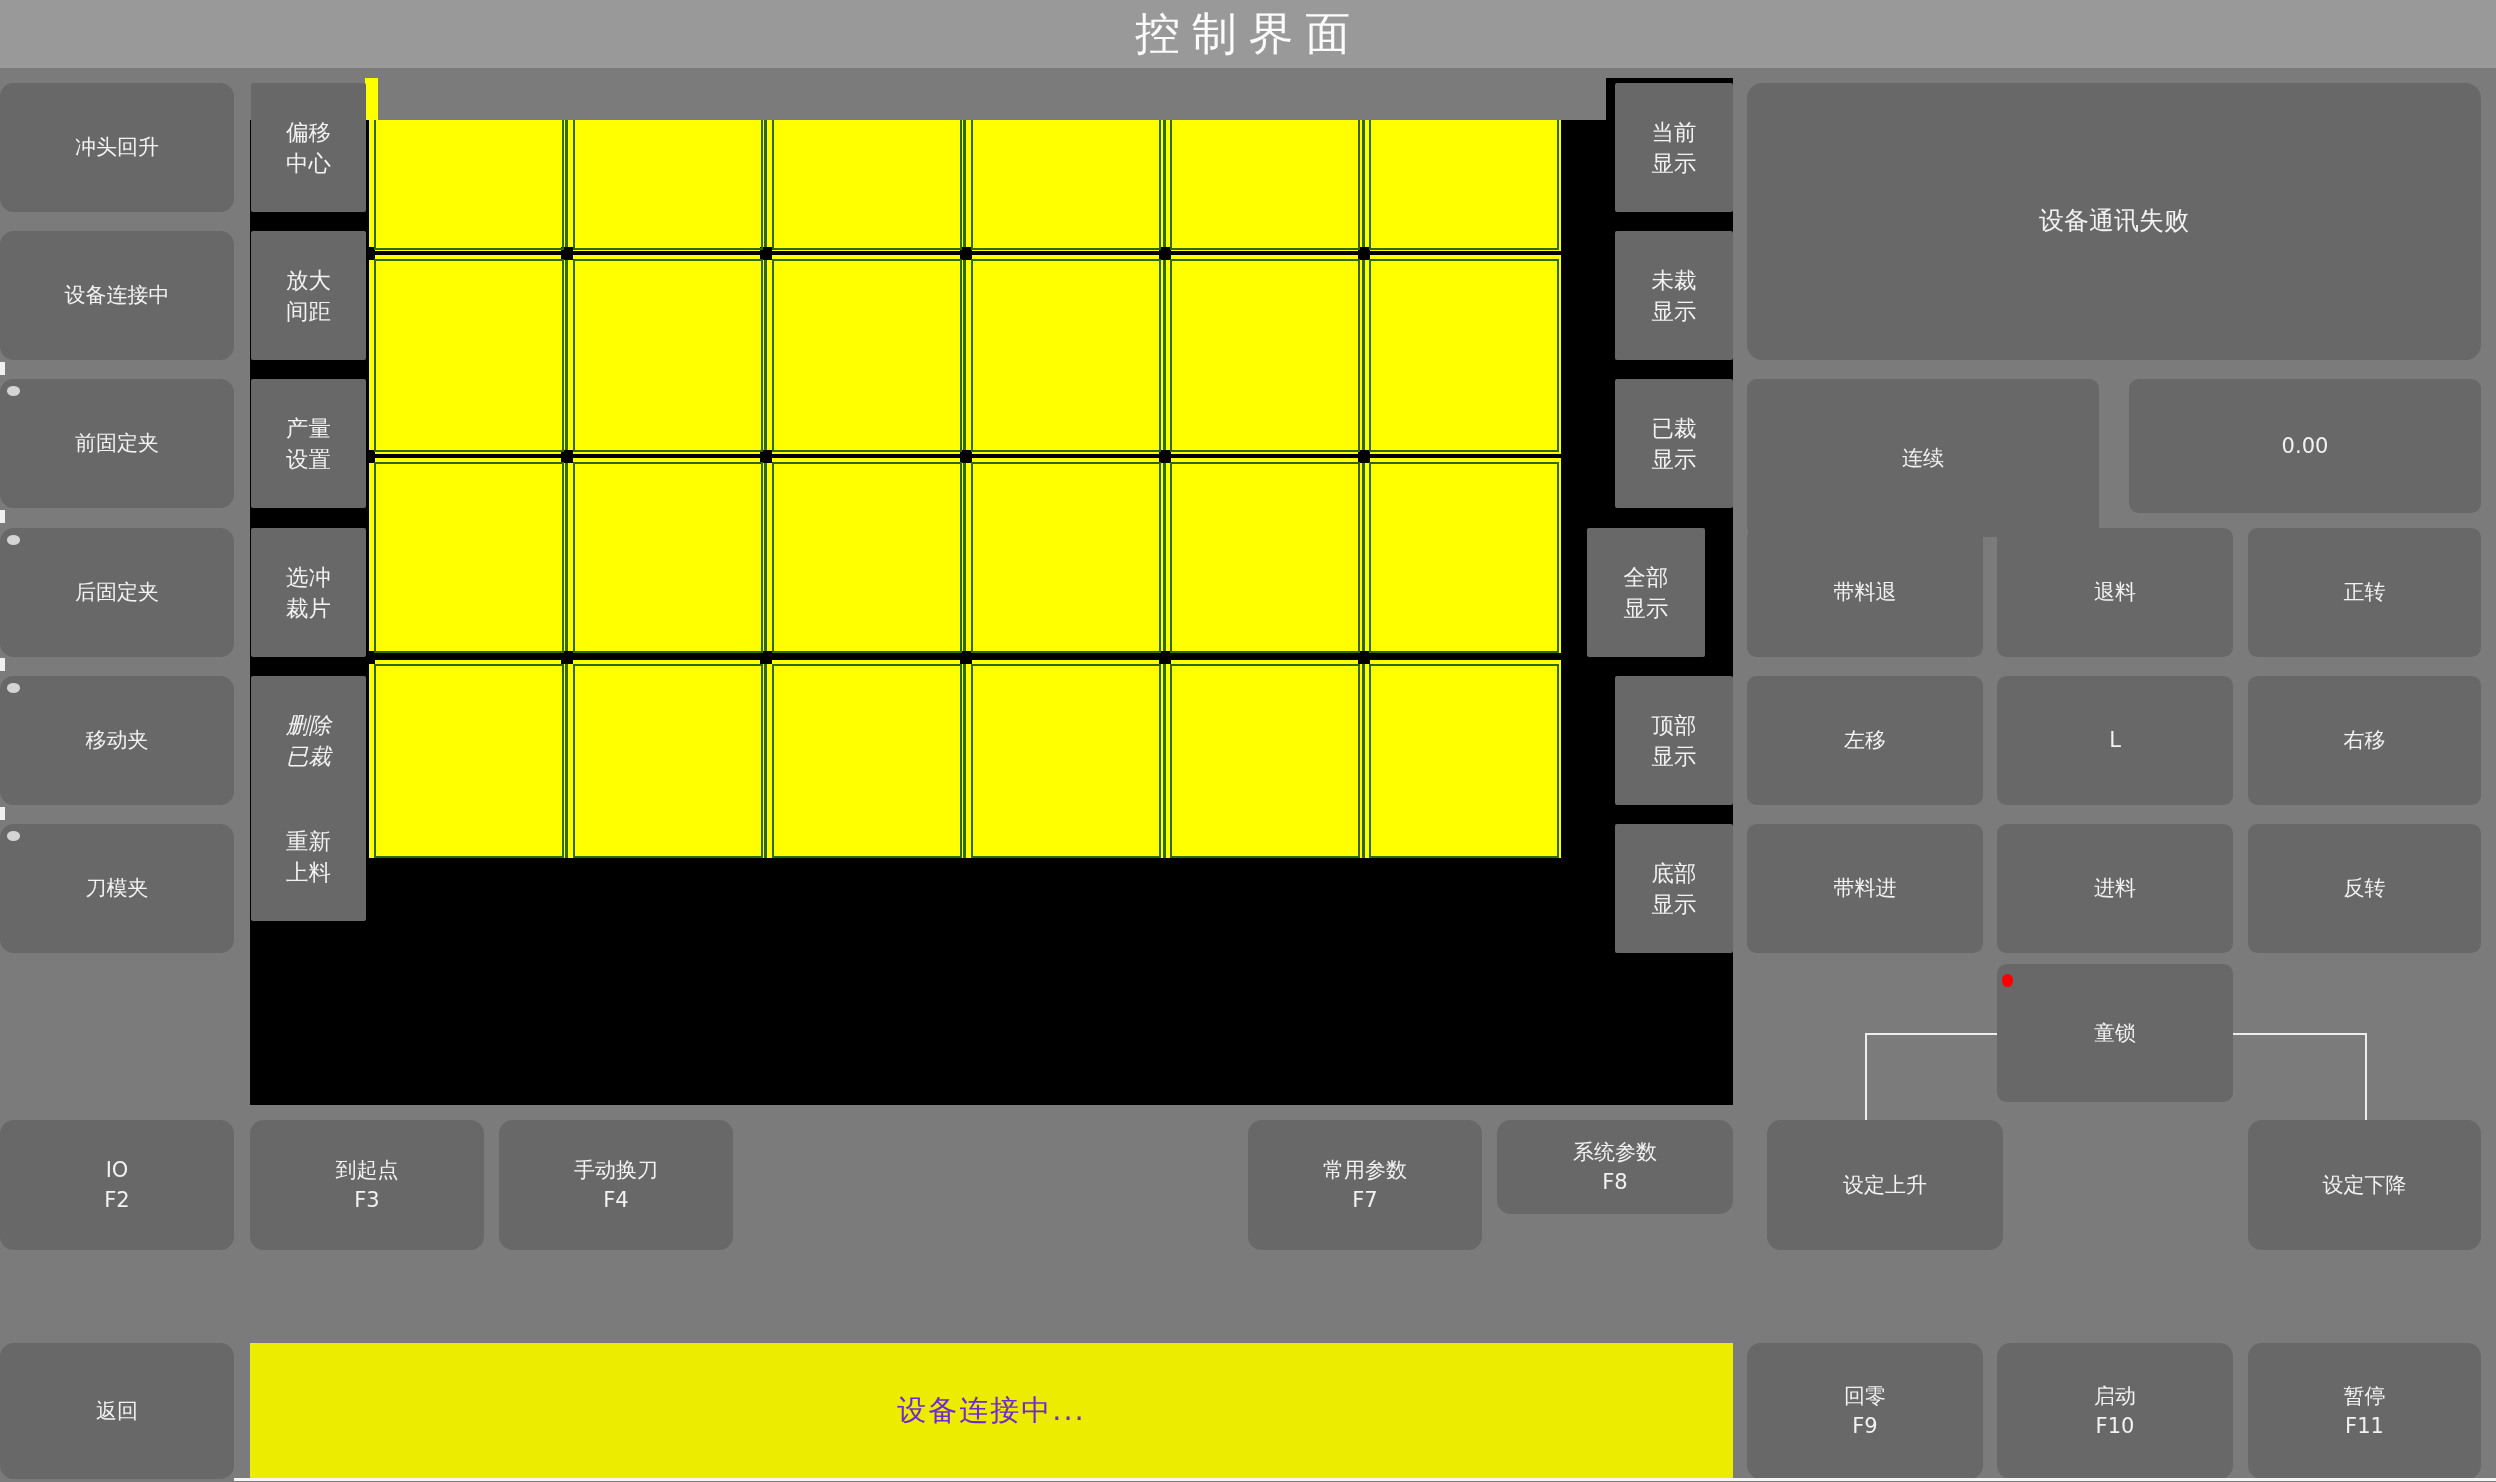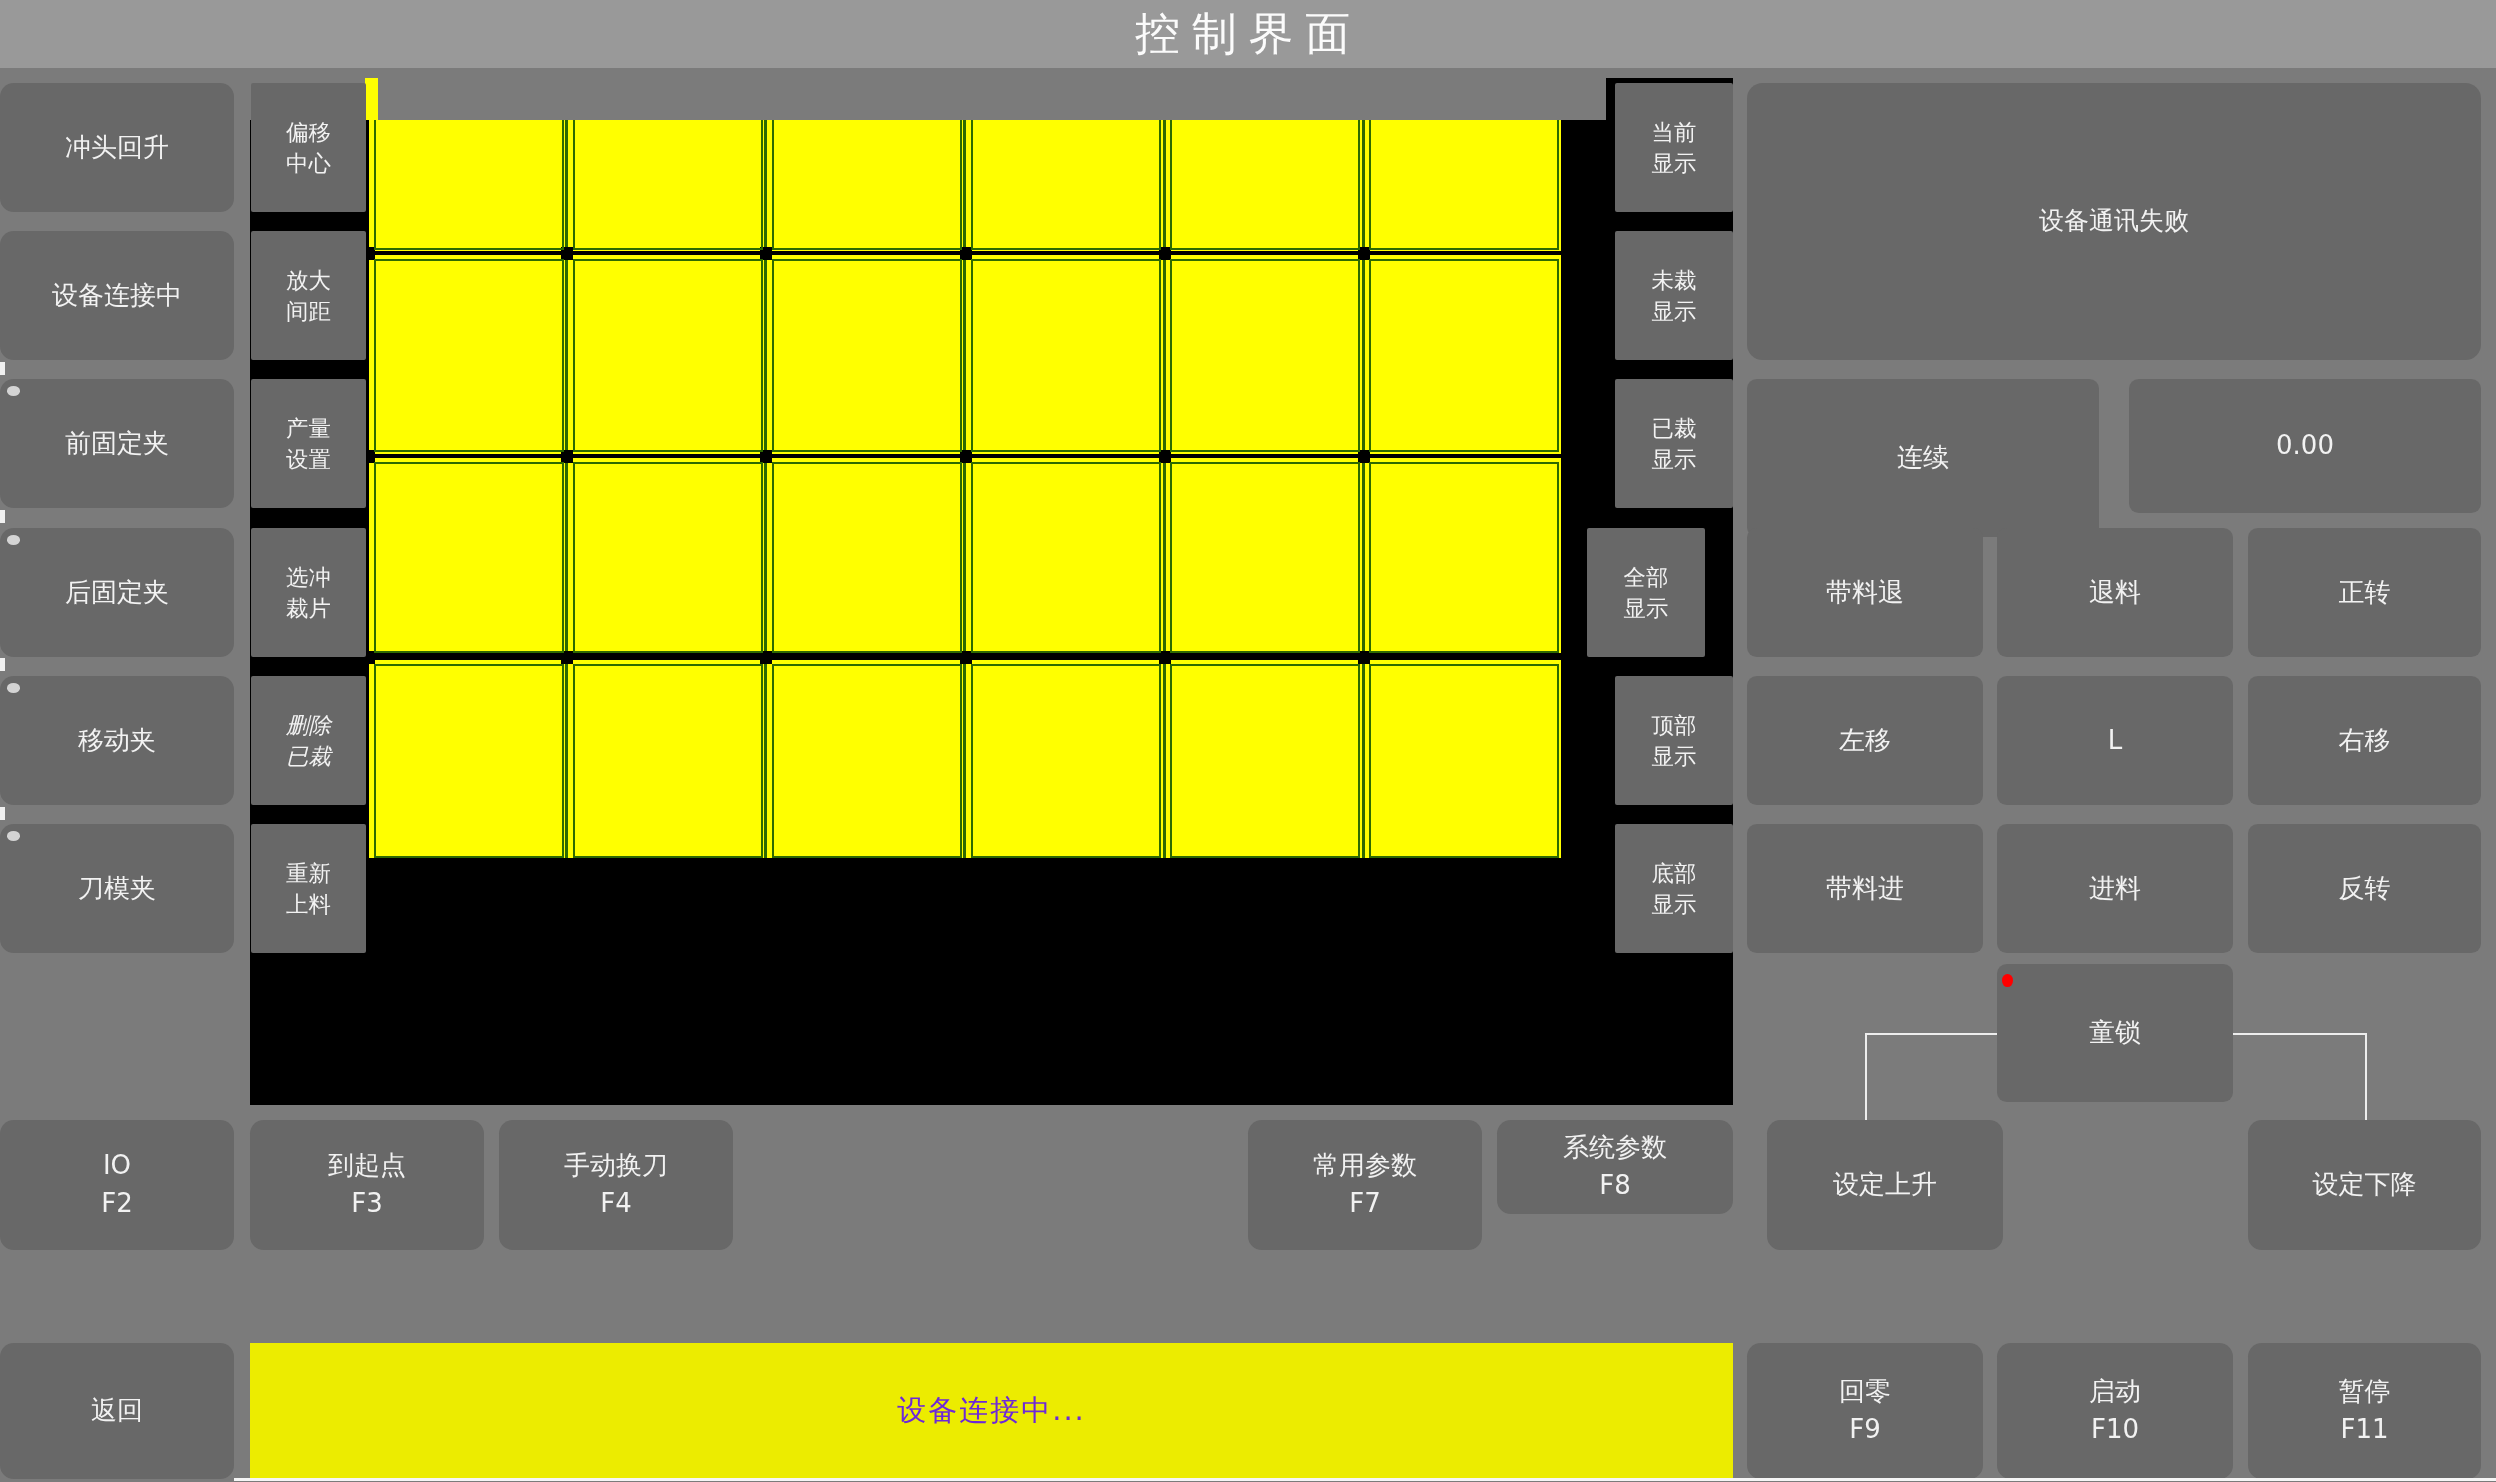--- a/index.html
+++ b/index.html
@@ -9,21 +9,21 @@
   }
   html,body{margin:0;padding:0;background:#555;}
   #screen{position:relative;width:2497px;height:1482px;background:var(--page);
     overflow:hidden;font-family:"DejaVu Sans","Liberation Sans",sans-serif;color:var(--text);}
   .abs{position:absolute;}
   .titlebar{left:0;top:0;width:2497px;height:68px;background:var(--titlebar);
     display:flex;align-items:center;justify-content:center;}
   .title-text{font-family:"DejaVu Serif","Liberation Serif",serif;font-size:45px;
     letter-spacing:11.7px;color:#fbfbfb;}
   .btn{background:var(--btn);color:var(--text);display:flex;flex-direction:column;
-    align-items:center;justify-content:center;text-align:center;font-size:26px;line-height:1.45;
+    align-items:center;justify-content:center;text-align:center;font-size:21px;line-height:1.45;
     box-sizing:border-box;}
   .r14{border-radius:13.7px;} .r10{border-radius:9.8px;} .r16{border-radius:15.6px;} .r2{border-radius:2px;}
   .two{font-size:22.4px;line-height:1.35;}
   .canvas{left:250px;top:78px;width:1483px;height:1027px;background:var(--canvas);overflow:hidden;}
   .strip{left:0;top:0;width:1356px;height:42px;background:var(--page);}
   .notch{left:115px;top:0;width:12.7px;height:42px;background:var(--sheet);}
   .sheet{left:119px;top:42px;width:1192px;height:738px;background:var(--sheet);overflow:hidden;}
   .dot{width:13.7px;height:9.8px;border-radius:50%;background:#d4d4d4;position:absolute;left:6.8px;top:6.8px;}
   .edgebar{left:0;width:4.9px;height:12.7px;background:#f0f0f0;}
   .msg{font-size:25px;}
@@ -139,21 +139,21 @@
       <span>设置</span>
   </div>
   <div class="abs btn r2 two" style="left:251px;top:528px;width:115px;height:129px;">
     <span>选冲</span>
       <span>裁片</span>
   </div>
   <div class="abs btn r2 two" style="left:251px;top:676px;width:115px;height:129px;font-style:italic;">
     <span>删除</span>
       <span>已裁</span>
   </div>
-  <div class="abs btn r2 two" style="left:251px;top:824px;width:115px;height:129px;">
+  <div class="abs btn r2 two" style="left:251px;top:792px;width:115px;height:129px;">
     <span>重新</span>
       <span>上料</span>
   </div>
 
   <div class="abs btn r2 two" style="left:1615px;top:83px;width:118px;height:129px;">
     <span>当前</span>
       <span>显示</span>
   </div>
   <div class="abs btn r2 two" style="left:1615px;top:231px;width:118px;height:129px;">
     <span>未裁</span>

